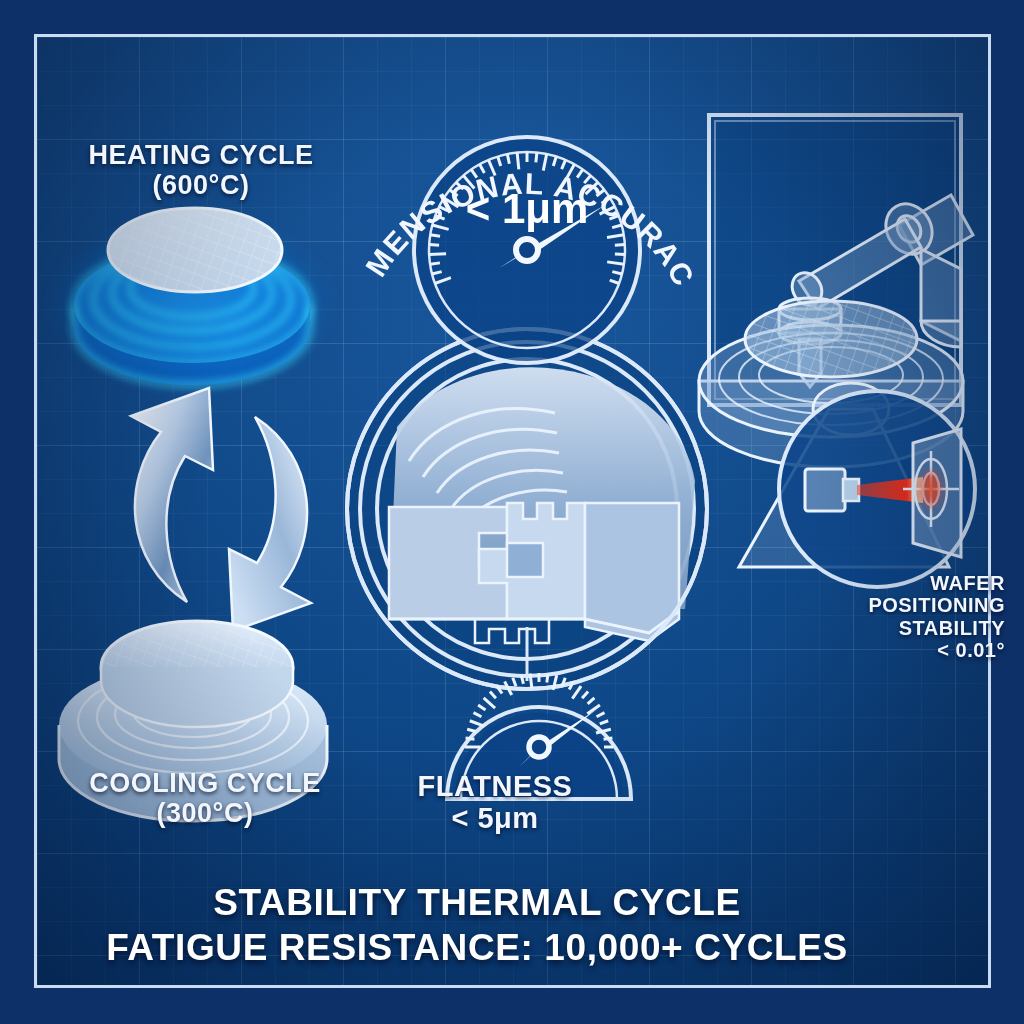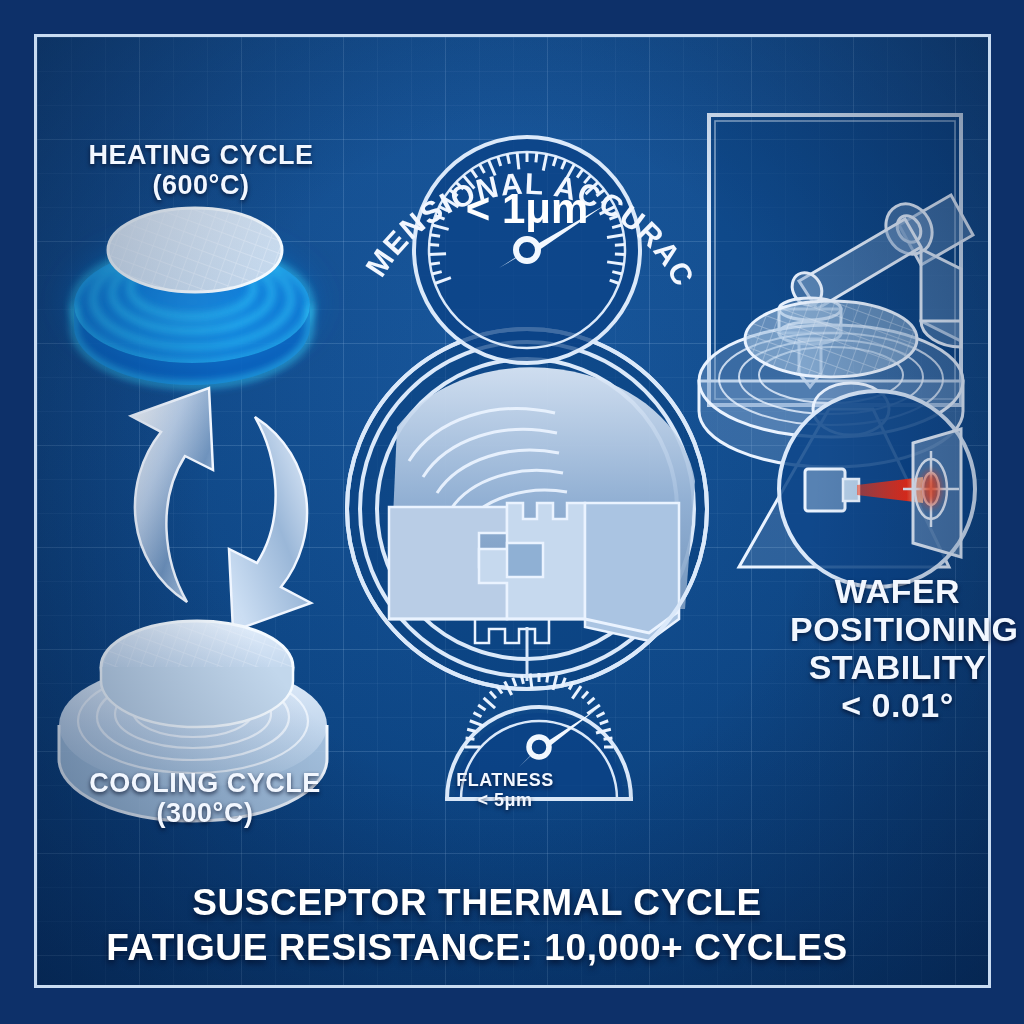--- a/index.html
+++ b/index.html
@@ -25,22 +25,22 @@
   #vign{position:absolute;inset:0;
         background:radial-gradient(ellipse at 50% 45%,rgba(0,0,0,0) 45%,rgba(3,26,62,.55) 100%);}
 
   
   .lbl{position:absolute;color:#f2f7ff;text-align:center;
        font-weight:bold;letter-spacing:.5px;line-height:1.12;
        text-shadow:0 2px 4px rgba(0,10,35,.75);
        white-space:pre-line;}
   #heat-label{left:46px;top:140px;width:310px;font-size:27px;}
   #cool-label{left:50px;top:768px;width:310px;font-size:27px;}
-  #flat-label{left:390px;top:770px;width:230px;font-size:18px;}
-  #wafer-label{left:790px;top:572px;width:215px;font-size:34px;}
+  #flat-label{left:380px;top:770px;width:230px;font-size:29px;}
+  #wafer-label{left:790px;top:572px;width:215px;font-size:20px;text-align:right;}
   #title{position:absolute;left:62px;top:880px;width:830px;text-align:center;
          color:#fff;font-weight:bold;font-size:37px;line-height:1.22;
          letter-spacing:.6px;white-space:pre-line;
          text-shadow:0 3px 6px rgba(0,10,35,.8);}
 
   svg{position:absolute;left:0;top:0;overflow:visible;}
   .vec{position:absolute;left:0;top:0;width:951px;height:948px;}
 </style>
 </head>
 <body>
@@ -334,16 +334,16 @@
   <div class="lbl" id="heat-label">HEATING CYCLE
 (600°C)</div>
   <div class="lbl" id="cool-label">COOLING CYCLE
 (300°C)</div>
   <div class="lbl" id="flat-label">FLATNESS
 &lt; 5μm</div>
   <div class="lbl" id="wafer-label">WAFER
 POSITIONING
 STABILITY
 &lt; 0.01°</div>
-  <div id="title">SUSCEPTOR THERMAL CYCLE
+  <div id="title">STABILITY THERMAL CYCLE
 FATIGUE RESISTANCE: 10,000+ CYCLES</div>
 
 </div>
 
 </body></html>

